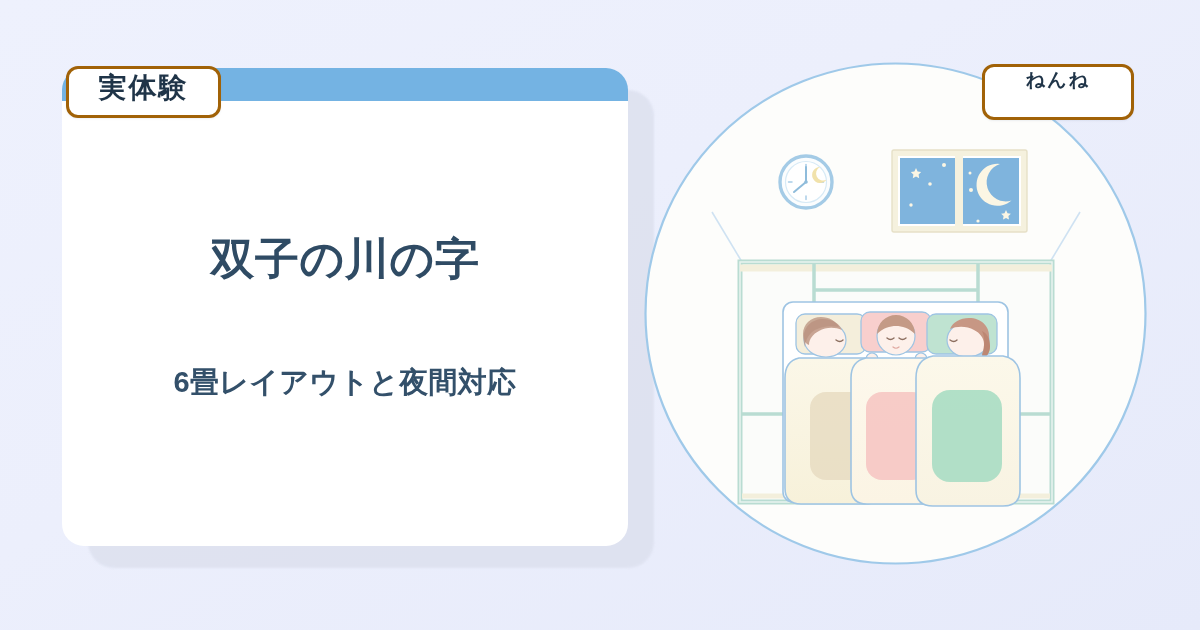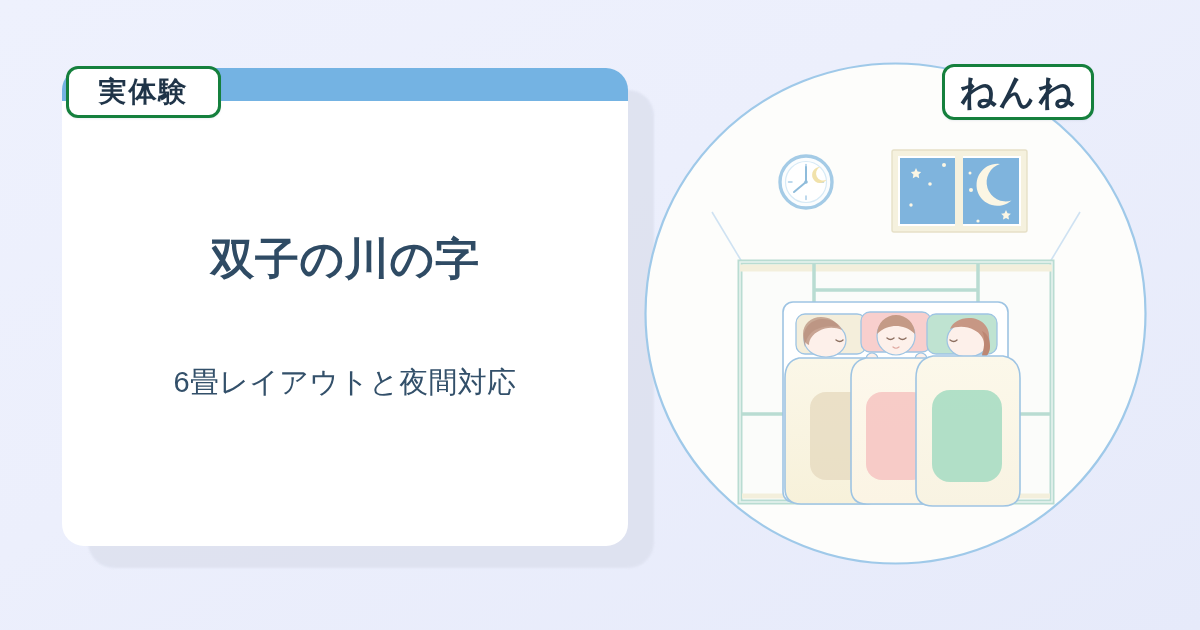--- a/index.html
+++ b/index.html
@@ -76,58 +76,57 @@
     line-height: 1.32;
     text-align: center;
     letter-spacing: .5px;
     margin-top: -14px;
   }
   .title .line { display: block; white-space: nowrap; }
 
   .subtitle {
     color: #33506a;
     font-size: 29px;
-    font-weight: normal;
+    font-weight: bold;
     line-height: 1.45;
     text-align: right;
     margin-top: 73px;
     letter-spacing: .3px;
   }
   .subtitle .line { display: block; white-space: nowrap; }
 
   
   .badge {
     position: absolute;
     background: #ffffff;
-    border: 3px solid #15803d;
+    border: 3px solid #a16207;
     border-radius: 12px;
     color: #1f3448;
     font-weight: bold;
     display: flex;
-    align-items: center;
     justify-content: center;
     box-shadow: 0 1px 2px rgba(90,110,150,.10);
   }
 
   .badge-left {
     left: 66px;
     top: 66px;
     width: 155px;
     height: 52px;
     font-size: 28px;
     letter-spacing: 2px;
     z-index: 6;
   }
 
   .badge-right {
-    left: 942px;
+    left: 982px;
     top: 64px;
     width: 152px;
     height: 56px;
-    font-size: 36px;
+    font-size: 19px;
     letter-spacing: 2px;
     z-index: 6;
   }
 
   
   .illus {
     position: absolute;
     left: 644px;
     top: 62px;
     width: 503px;

